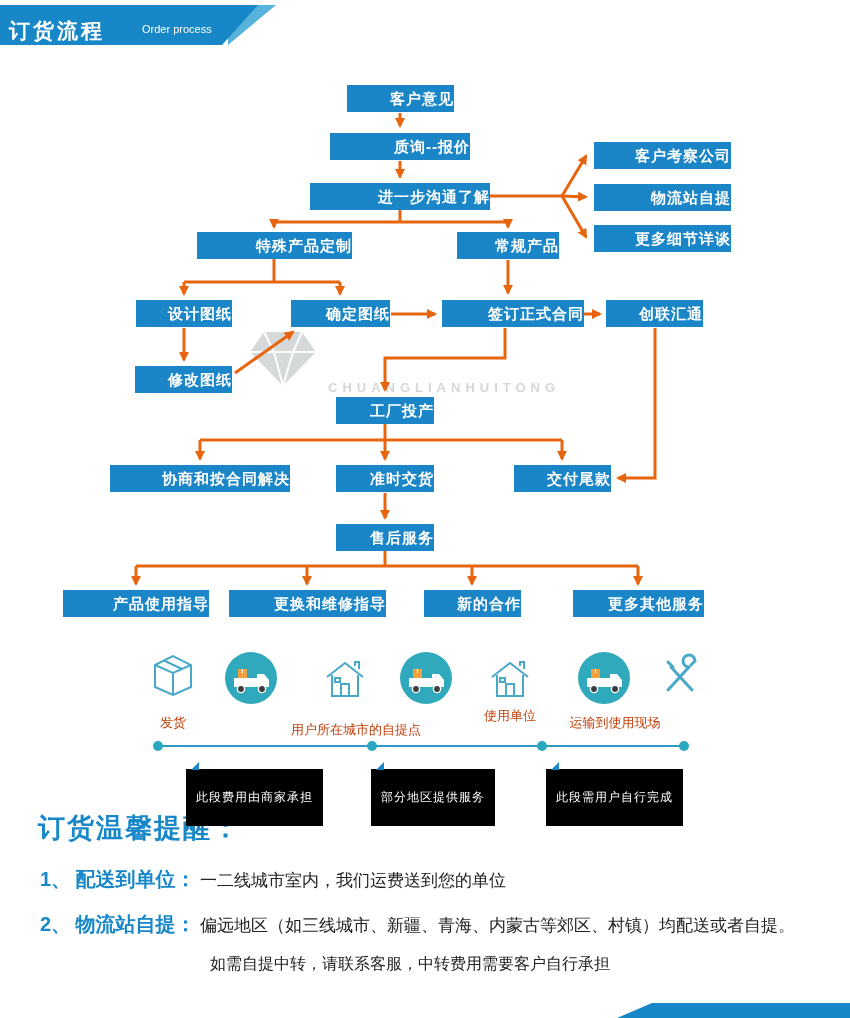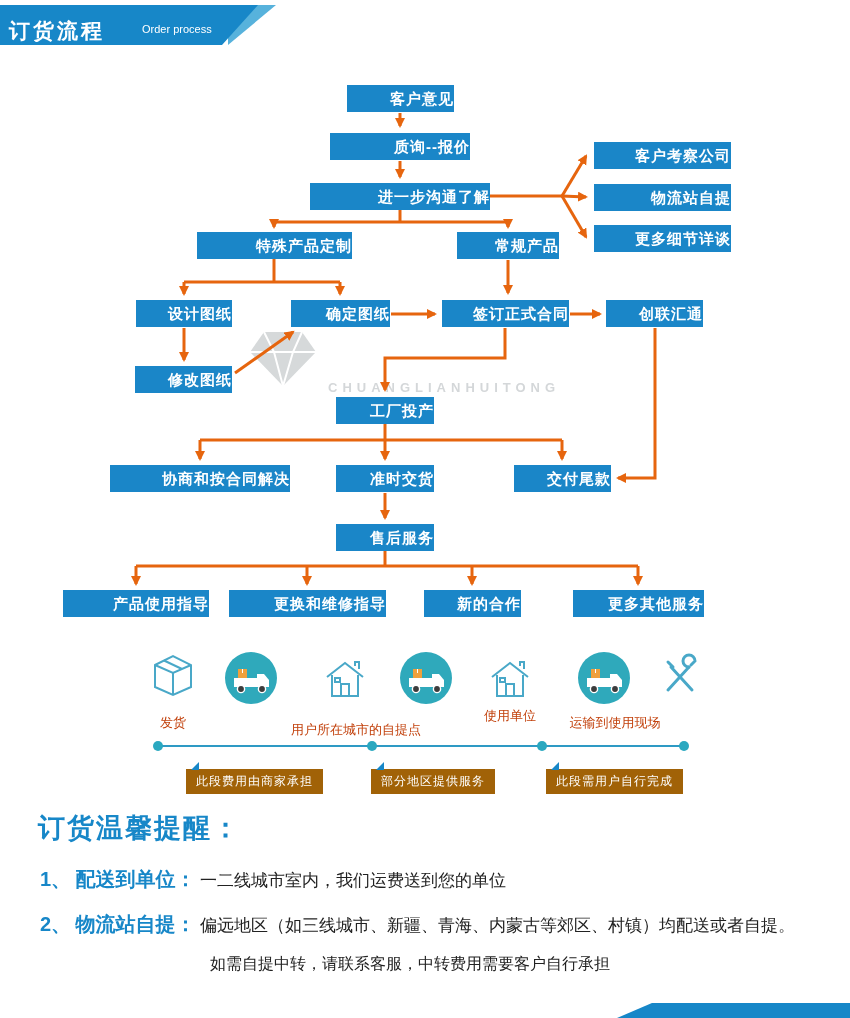--- a/index.html
+++ b/index.html
@@ -23,22 +23,22 @@
   .arrows{position:absolute;left:0;top:0;z-index:2;pointer-events:none;}
   .fbox{
     position:absolute;z-index:3;height:27px;line-height:27px;background:#1a86c8;color:#fff;
     font-size:15px;font-weight:bold;text-align:right;letter-spacing:1px;white-space:nowrap;
   }
   
   .licon{position:absolute;z-index:3;}
   .llabel{position:absolute;z-index:3;font-size:13px;color:#c2410c;text-align:center;white-space:nowrap;}
   .tl-line{position:absolute;left:156px;top:745px;width:528px;height:2px;background:#2e9ac4;z-index:2;}
   .tl-dot{position:absolute;width:10px;height:10px;border-radius:50%;background:#2aa8c0;z-index:3;top:741px;}
-  .tl-tag{position:absolute;top:769px;z-index:3;background:#a16207;color:#fff;font-size:12px;
-    padding:4px 10px;letter-spacing:1px;white-space:nowrap;}
+  .tl-tag{position:absolute;top:769px;z-index:3;background:#000000;color:#fff;font-size:12px;
+    padding:20px 10px;letter-spacing:1px;white-space:nowrap;}
   .tl-tag::before{content:"";position:absolute;top:-7px;left:5px;width:0;height:0;
     border-left:8px solid transparent;border-bottom:8px solid #1787c8;}
   
   .notes-title{position:absolute;left:38px;top:810px;color:#1787c8;font-size:27px;font-weight:bold;letter-spacing:2px;}
   .note-line{position:absolute;left:40px;white-space:nowrap;}
   .note-num,.note-head{color:#1787c8;font-size:20px;font-weight:bold;}
   .note-body{color:#222;font-size:17px;}
   .note-plain{position:absolute;left:210px;top:954px;color:#222;font-size:16px;white-space:nowrap;}
   .corner-shape{position:absolute;right:0;bottom:0;width:233px;height:15px;background:#1787c8;
     clip-path:polygon(0 100%,15% 0,100% 0,100% 100%);}
@@ -110,21 +110,21 @@
   <div class="fbox" style="left:347px;top:85px;width:107px">客户意见</div>
   <div class="fbox" style="left:330px;top:133px;width:140px">质询--报价</div>
   <div class="fbox" style="left:310px;top:183px;width:180px">进一步沟通了解</div>
   <div class="fbox" style="left:594px;top:142px;width:137px">客户考察公司</div>
   <div class="fbox" style="left:594px;top:184px;width:137px">物流站自提</div>
   <div class="fbox" style="left:594px;top:225px;width:137px">更多细节详谈</div>
   <div class="fbox" style="left:197px;top:232px;width:155px">特殊产品定制</div>
   <div class="fbox" style="left:457px;top:232px;width:102px">常规产品</div>
   <div class="fbox" style="left:136px;top:300px;width:96px">设计图纸</div>
   <div class="fbox" style="left:291px;top:300px;width:99px">确定图纸</div>
-  <div class="fbox" style="left:442px;top:300px;width:127px">签订正式合同</div>
+  <div class="fbox" style="left:442px;top:300px;width:142px">签订正式合同</div>
   <div class="fbox" style="left:606px;top:300px;width:97px">创联汇通</div>
   <div class="fbox" style="left:135px;top:366px;width:97px">修改图纸</div>
   <div class="fbox" style="left:336px;top:397px;width:98px">工厂投产</div>
   <div class="fbox" style="left:110px;top:465px;width:180px">协商和按合同解决</div>
   <div class="fbox" style="left:336px;top:465px;width:98px">准时交货</div>
   <div class="fbox" style="left:514px;top:465px;width:97px">交付尾款</div>
   <div class="fbox" style="left:336px;top:524px;width:98px">售后服务</div>
   <div class="fbox" style="left:63px;top:590px;width:146px">产品使用指导</div>
   <div class="fbox" style="left:229px;top:590px;width:157px">更换和维修指导</div>
   <div class="fbox" style="left:424px;top:590px;width:97px">新的合作</div>

